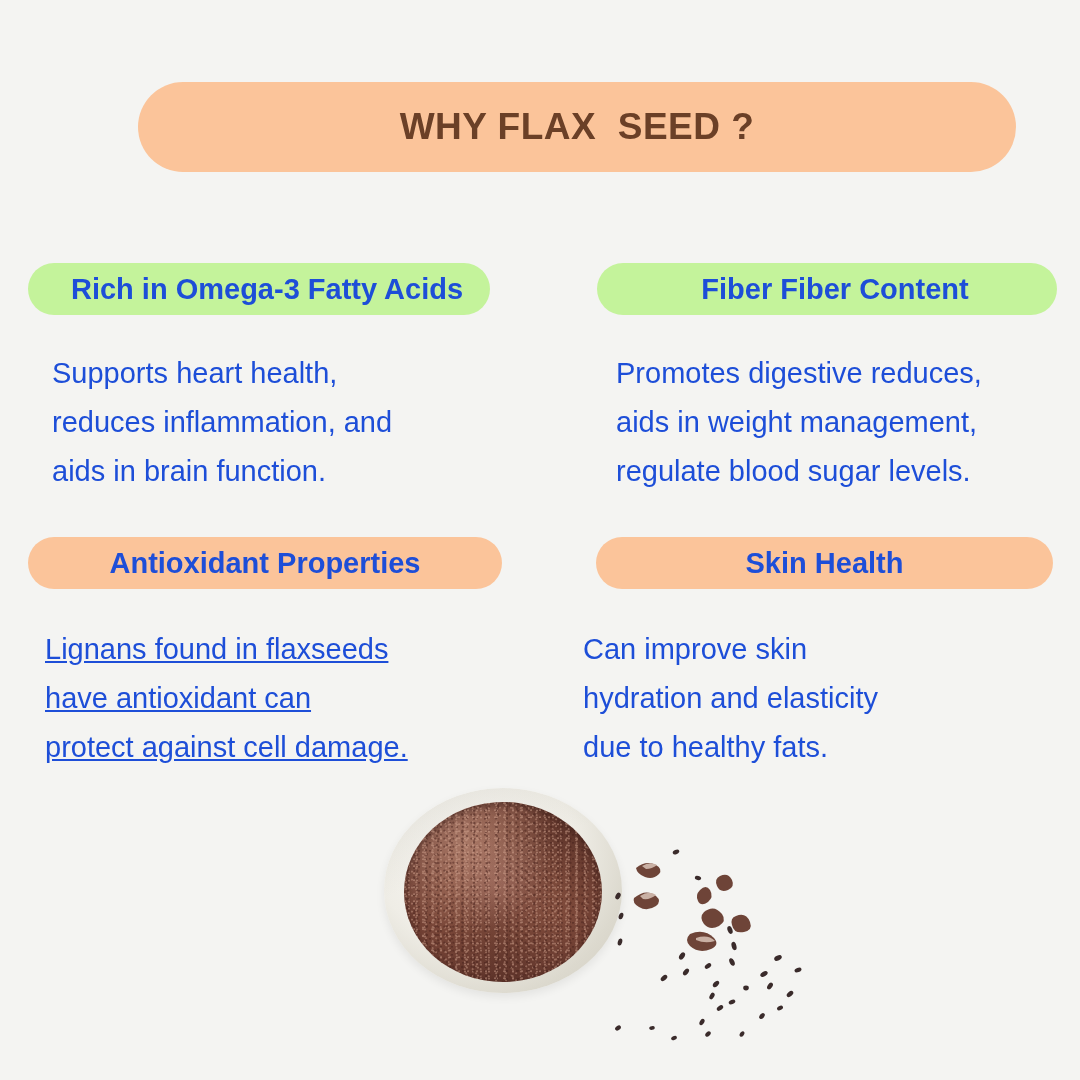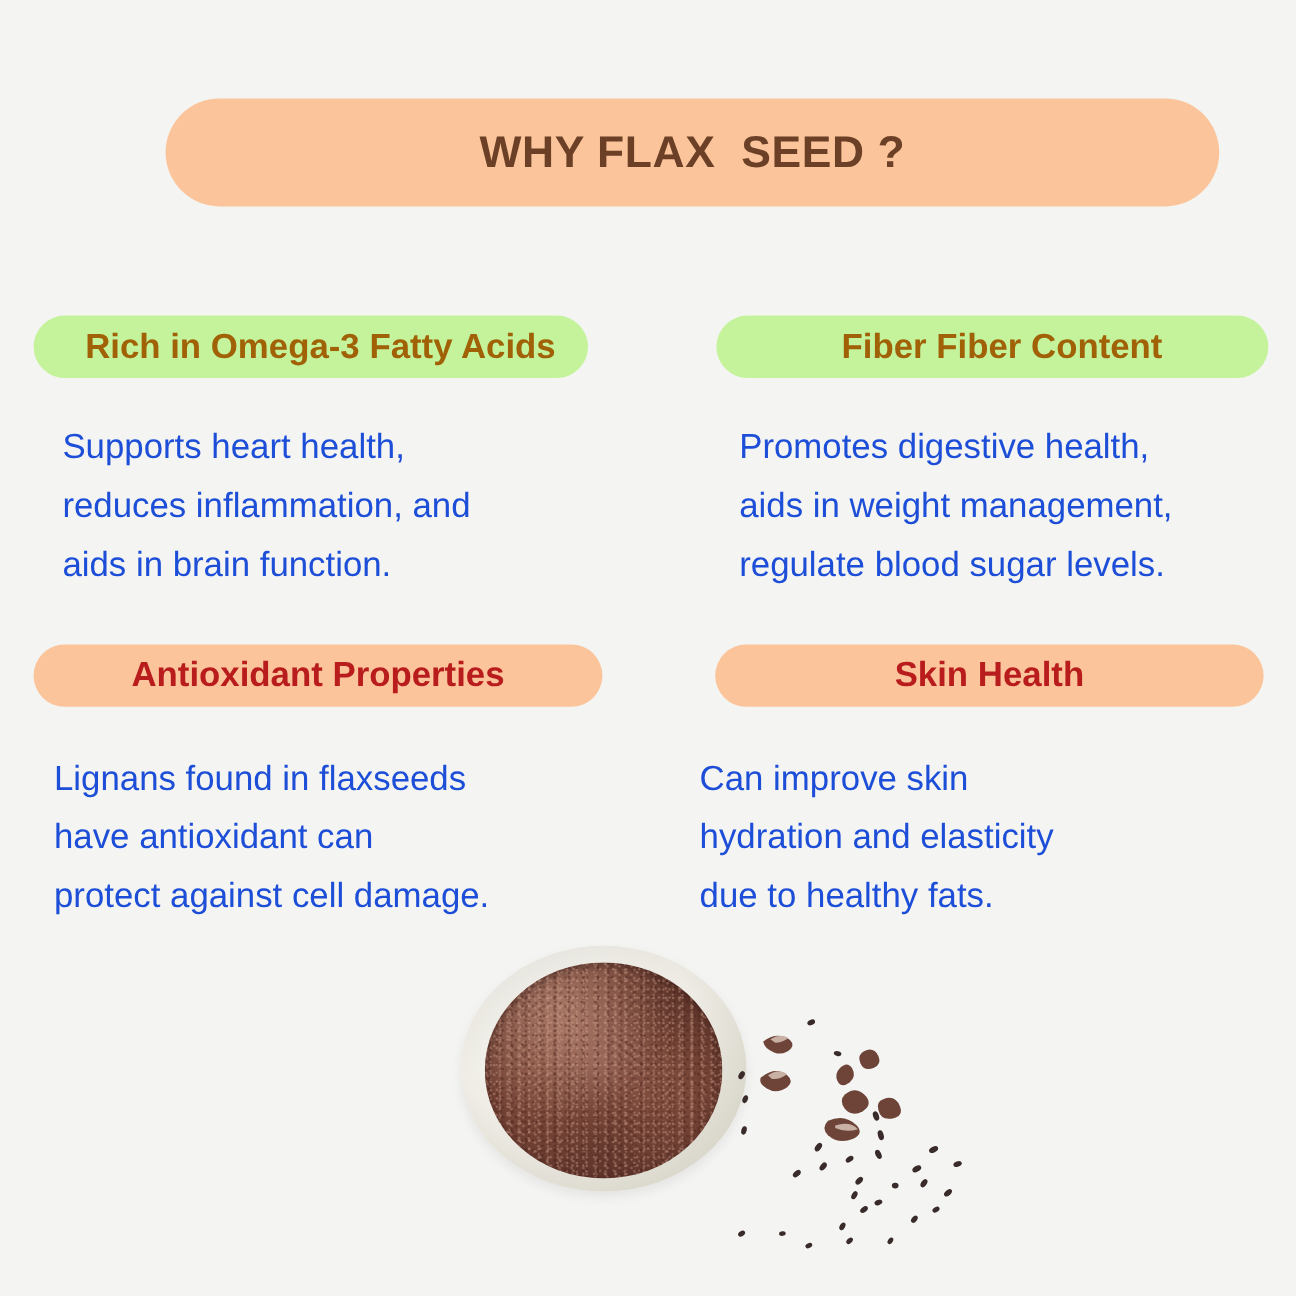--- a/index.html
+++ b/index.html
@@ -56,43 +56,43 @@
     justify-content: center;
     height: 52px;
     box-sizing: border-box;
   }
   .badge-label {
     font-size: 29px;
     font-weight: bold;
     white-space: nowrap;
   }
   .badge.green { background: #C4F39B; }
-  .badge.green .badge-label { color: #a16207; margin-left: 16px; }
+  .badge.green .badge-label { color: #1d4ed8; margin-left: 16px; }
   .badge.peach { background: #FBC49A; }
-  .badge.peach .badge-label { color: #b91c1c; }
+  .badge.peach .badge-label { color: #1d4ed8; }
 
   .desc {
     position: absolute;
     font-size: 29px;
     line-height: 49px;
     color: #1d4ed8;
     font-family: "Liberation Sans", sans-serif;
     white-space: pre-line;
   }
 
   
   #card-omega .badge { left: 28px;  top: 263px; width: 462px; }
   #card-omega .desc  { left: 52px;  top: 349px; width: 470px; }
 
   #card-fiber .badge { left: 597px; top: 263px; width: 460px; }
   #card-fiber .desc  { left: 616px; top: 349px; width: 460px; }
 
   
   #card-antiox .badge { left: 28px;  top: 537px; width: 474px; }
-  #card-antiox .desc  { left: 45px;  top: 625px; width: 480px; }
+  #card-antiox .desc  { left: 45px;  top: 625px; width: 480px; text-decoration: underline; }
 
   #card-skin .badge { left: 596px; top: 537px; width: 457px; justify-content: center; }
   #card-skin .desc  { left: 583px; top: 625px; width: 450px; }
 
   
   .bowl-wrap {
     position: absolute;
     left: 384px;
     top: 788px;
     width: 238px;
@@ -173,21 +173,21 @@
     </div>
     <div class="desc">Supports heart health,
 reduces inflammation, and
 aids in brain function.</div>
   </div>
 
   <div class="card" id="card-fiber">
     <div class="badge green">
       <span class="badge-label">Fiber Fiber Content</span>
     </div>
-    <div class="desc"> Promotes digestive health,
+    <div class="desc"> Promotes digestive reduces,
 aids in weight management,
 regulate blood sugar levels.</div>
   </div>
 
   <div class="card" id="card-antiox">
     <div class="badge peach">
       <span class="badge-label">Antioxidant Properties</span>
     </div>
     <div class="desc">Lignans found in flaxseeds
 have antioxidant can

